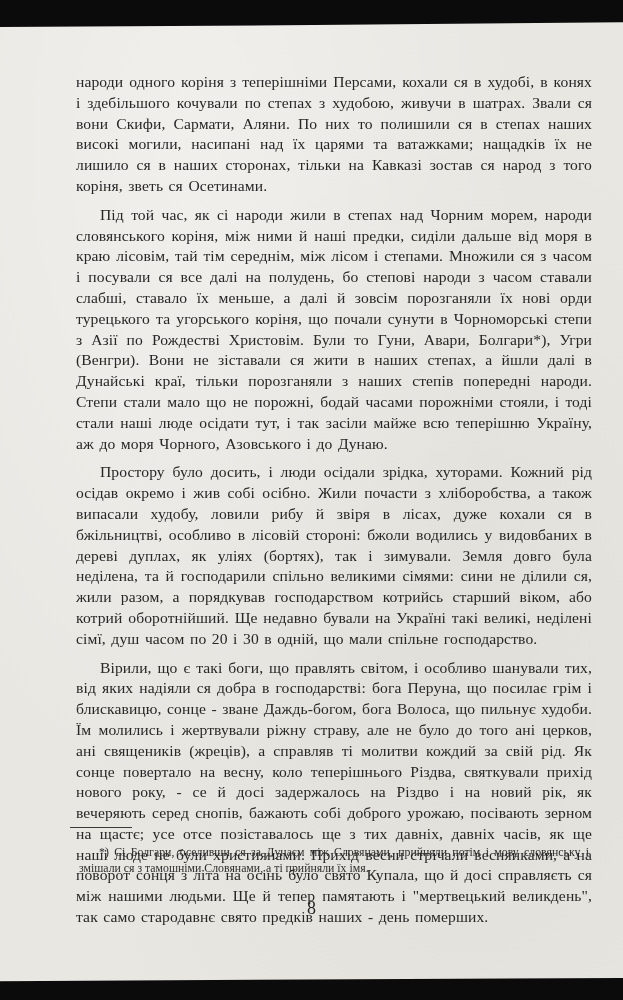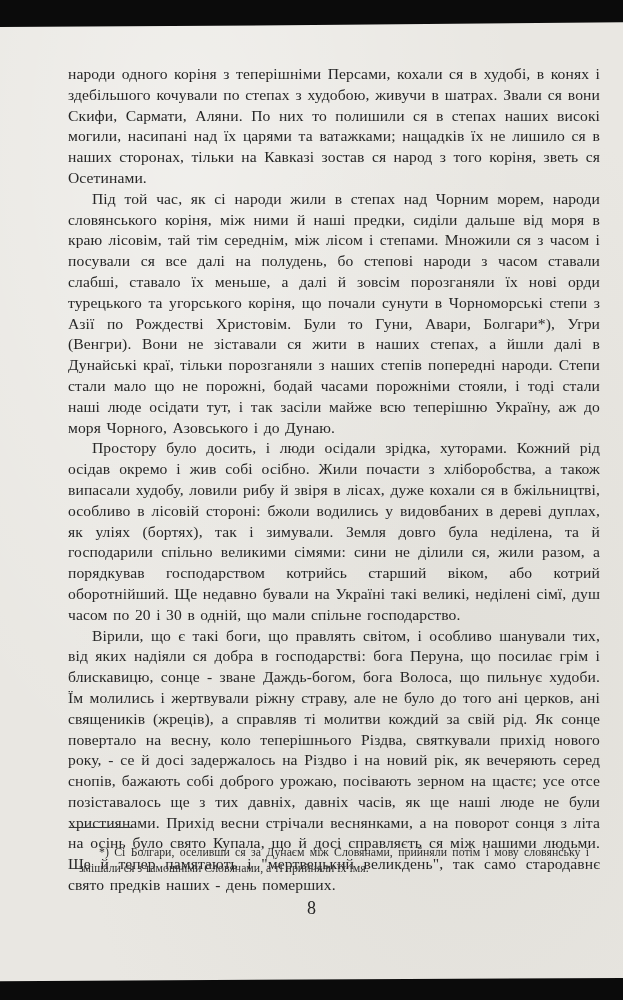--- a/index.html
+++ b/index.html
@@ -41,21 +41,21 @@
     top: 64px;
     left: 68px;
     right: 23px;
     text-align: justify;
     font-size: 15.6px;
     line-height: 20.8px;
     letter-spacing: 0.1px;
     word-spacing: 1.5px;
   }
   .text-block p {
-    margin: 0;
+    margin: 8px;
     text-indent: 24px;
   }
   .text-block p.continuation {
     text-indent: 0;
   }
 
   .footnote-rule {
     position: absolute;
     top: 827px;
     left: 70px;

